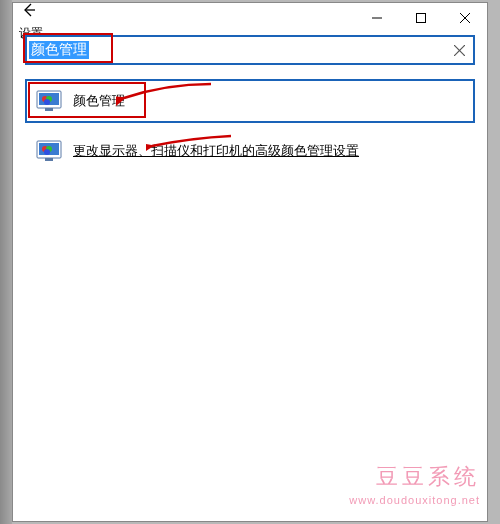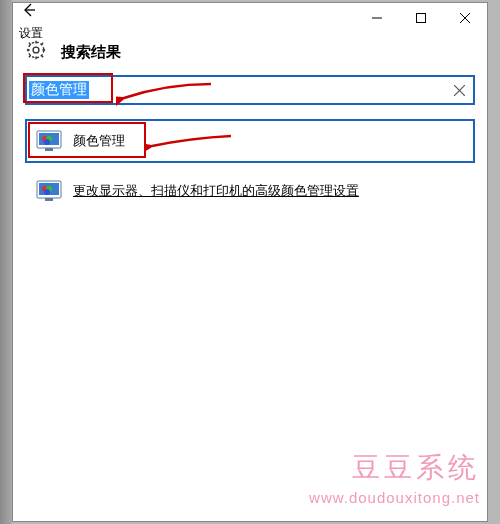--- a/index.html
+++ b/index.html
@@ -25,22 +25,22 @@
 .result-item { display: flex; align-items: center; padding: 6px 8px; margin-bottom: 6px; position: relative; }
 .result-item.selected { border: 2px solid #1a63b8; }
 .result-item:not(.selected) { border: 2px solid transparent; text-decoration: underline; }
 .result-icon { width: 28px; height: 28px; display: flex; align-items: center; justify-content: center; margin-right: 10px; flex-shrink: 0; }
 .result-icon svg { width: 26px; height: 22px; }
 .result-label { font-size: 13px; color: #000; }
 .red-box-2 { position: absolute; left: 1px; top: 1px; width: 118px; height: 36px; border: 2px solid #cc0000; pointer-events: none; }
 .arrow { position: absolute; pointer-events: none; }
 .arrow svg { display: block; }
 .watermark { position: absolute; right: 20px; bottom: 18px; text-align: right; pointer-events: none; }
-.wm-main { font-size: 28px; color: #f29bb6; font-weight: 500; font-family: "KaiTi","STKaiti",serif; letter-spacing: 4px; }
-.wm-url { font-size: 15px; color: #f29bb6; letter-spacing: 1px; margin-top: 2px; }
+.wm-main { font-size: 22px; color: #f29bb6; font-weight: 500; font-family: "KaiTi","STKaiti",serif; letter-spacing: 4px; }
+.wm-url { font-size: 11px; color: #f29bb6; letter-spacing: 1px; margin-top: 2px; }
 </style>
 </head>
 <body>
 
 <div class="edge-shadow"></div>
 
 <div class="window">
 
   <div class="titlebar">
     <div class="tb-left">
@@ -64,30 +64,20 @@
         </svg>
     </div>
     <div class="winbtn">
       <svg width="10" height="10">
           <line x1="0" y1="0" x2="10" y2="10" stroke="#000" stroke-width="1"></line>
           <line x1="10" y1="0" x2="0" y2="10" stroke="#000" stroke-width="1"></line>
         </svg>
     </div>
   </div>
 
-  <div class="header-row">
-    <span class="gear-icon">
-      <svg viewBox="0 0 24 24">
-          <circle cx="12" cy="12" r="3.2" stroke-width="1.5"></circle>
-          <path d="M12 2v3M12 19v3M4.2 4.2l2.1 2.1M17.7 17.7l2.1 2.1M2 12h3M19 12h3M4.2 19.8l2.1-2.1M17.7 6.3l2.1-2.1" stroke-width="1.5"></path>
-          <circle cx="12" cy="12" r="8.5" stroke-width="1.5" stroke-dasharray="2.8 2.2"></circle>
-        </svg>
-    </span>
-    <div class="header-title">搜索结果</div>
-  </div>
 
   <div class="search-wrap">
     <div class="search-box">
       <span class="search-selected">颜色管理</span>
       <div style="flex:1"></div>
       <div class="clear-btn">
         <svg width="11" height="11">
             <line x1="0" y1="0" x2="11" y2="11" stroke="#555" stroke-width="1.2"></line>
             <line x1="11" y1="0" x2="0" y2="11" stroke="#555" stroke-width="1.2"></line>
           </svg>

